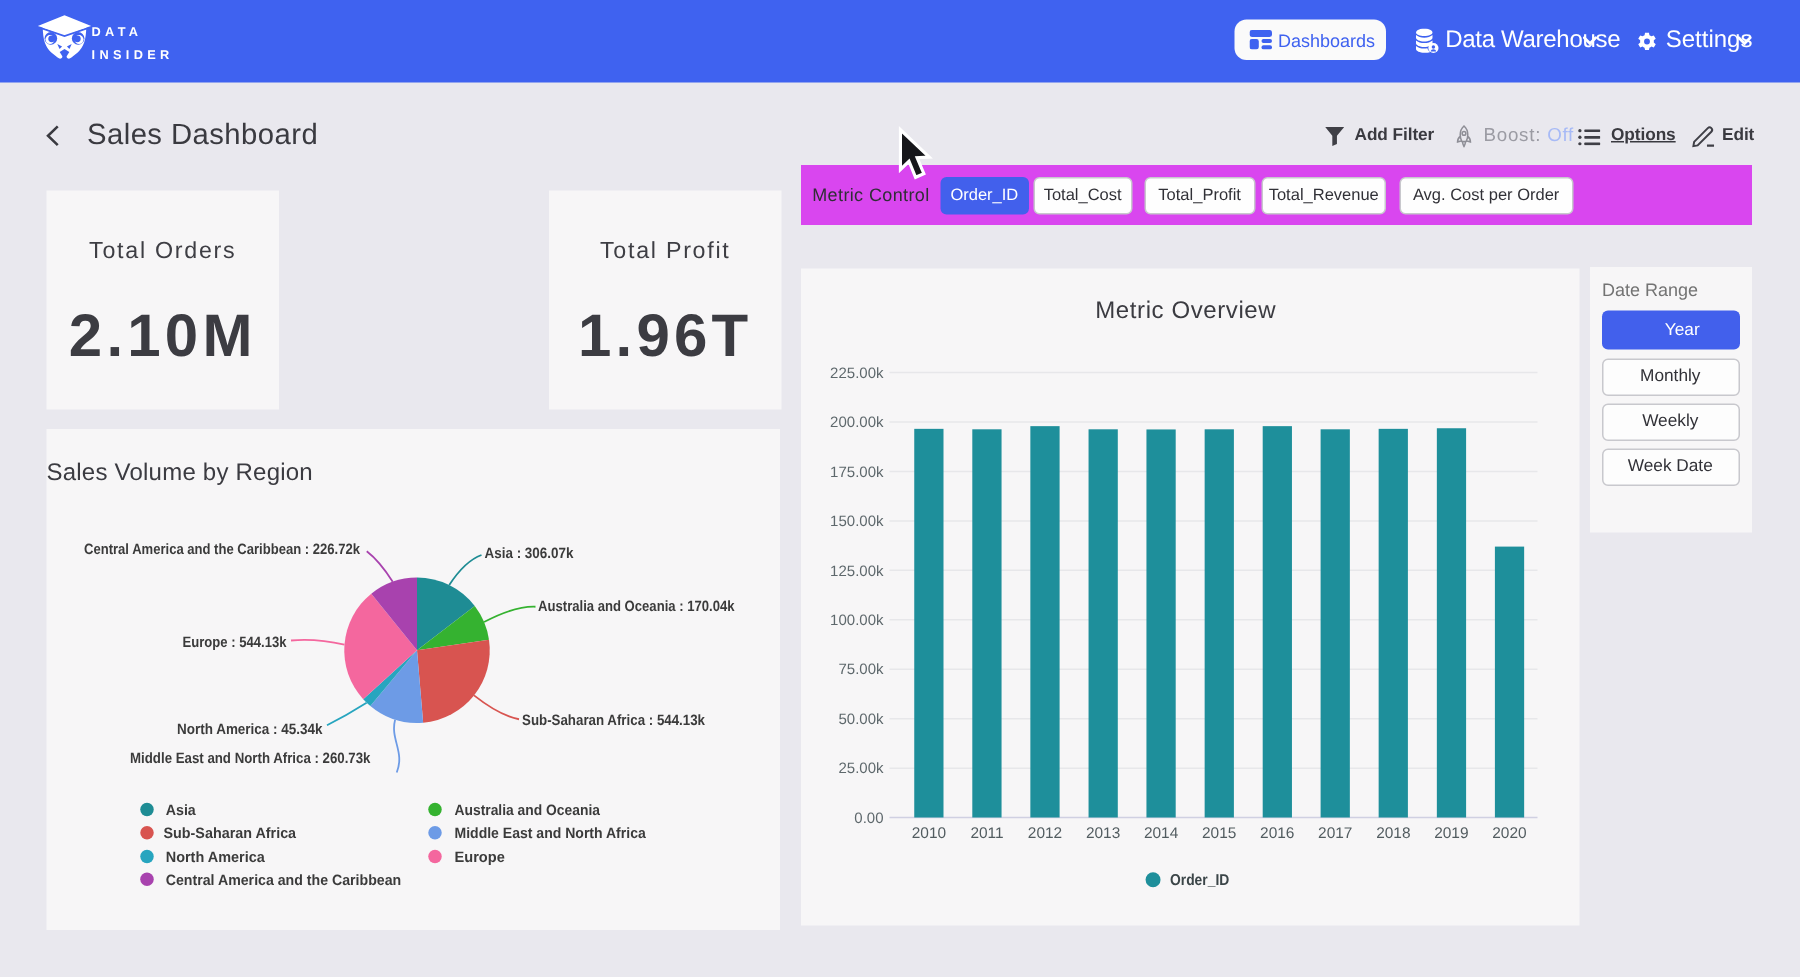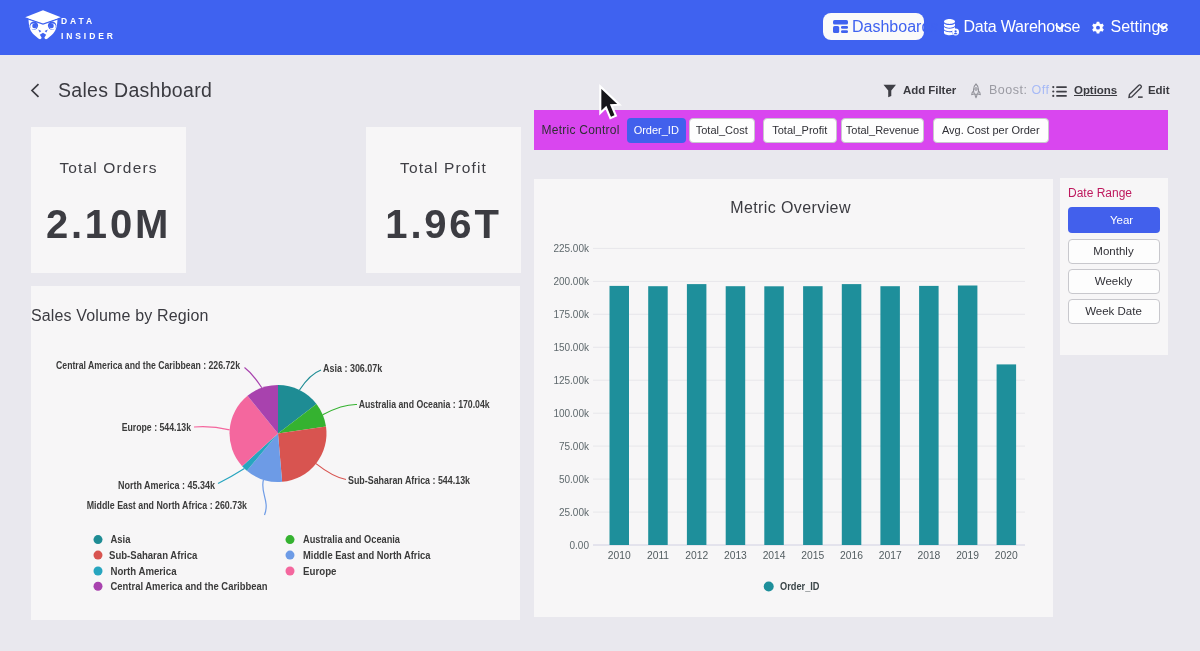--- a/index.html
+++ b/index.html
@@ -3,21 +3,21 @@
 <meta charset="utf-8">
 <style>
   * { margin:0; padding:0; box-sizing:border-box; }
   html,body { width:1200px; height:651px; overflow:hidden; }
   body { font-family:"Liberation Sans", sans-serif; background:#E9E8EE; }
   #app { position:relative; width:1200px; height:651px; overflow:hidden; }
   .abs { position:absolute; }
   #nav { position:absolute; left:0; top:0; width:1200px; height:55px; background:#3F62F0; }
   #logotext { position:absolute; left:61px; top:13.5px; color:#fff; font-size:8.5px; font-weight:bold; letter-spacing:2.9px; line-height:15px; }
   #dashpill { position:absolute; left:823px; top:13px; width:101px; height:27px; background:#FAFAFA; border-radius:8px; }
-  #dashpill span { position:absolute; left:29px; top:6.5px; color:#3F62F0; font-size:16px; font-weight:500; line-height:14px; }
+  #dashpill span { position:absolute; left:29px; top:6.5px; color:#3F62F0; font-size:12px; font-weight:500; line-height:14px; }
   .navitem { position:absolute; top:0; height:41px; color:#fff; font-size:16px; line-height:53px; }
   #title { position:absolute; left:58px; top:79.7px; font-size:19.5px; color:#3A3A40; letter-spacing:0.3px; line-height:20px; }
   .htxt { position:absolute; top:83.7px; font-size:11.5px; font-weight:bold; letter-spacing:-0.05px; color:#3A3A40; line-height:12px; }
   .panel { position:absolute; background:#F7F6F7; }
   .card-t { position:absolute; top:32.5px; width:100%; text-align:center; font-size:15.5px; color:#3E3E44; letter-spacing:1.15px; line-height:16px; }
   .card-v { position:absolute; top:76.8px; width:100%; text-align:center; font-size:40px; color:#3C3C42; font-weight:bold; letter-spacing:2.8px; line-height:40px; }
   #mbar { position:absolute; left:534px; top:110px; width:634px; height:40px; background:#d946ef; }
   .mbtn { position:absolute; top:7.5px; height:25px; border-radius:4px; font-size:11px; color:#313137; background:#FEFEFE; border:1px solid #C8C8CD; text-align:center; line-height:23px; white-space:nowrap; }
   .mbtn.sel { background:#4260EC; color:#fff; border:none; line-height:25px; }
   .dbtn { position:absolute; left:7.5px; width:92px; height:25px; border-radius:4px; background:#FDFDFD; border:1px solid #C8C8CD; font-size:11.5px; color:#313137; text-align:center; line-height:23px; }
@@ -175,21 +175,21 @@
 <rect x="423.9" y="106.5" width="19.5" height="259.5" fill="#1E8F9B"></rect>
 <text x="433.6" y="379.5" text-anchor="middle" font-size="10.3" fill="#525C60">2019</text>
 <rect x="462.6" y="185.4" width="19.5" height="180.6" fill="#1E8F9B"></rect>
 <text x="472.3" y="379.5" text-anchor="middle" font-size="10.3" fill="#525C60">2020</text>
 <circle cx="234.7" cy="407.5" r="5" fill="#1E8F9B"></circle>
 <text x="246" y="410.8" font-size="10.5" font-weight="bold" fill="#3B4548" textLength="39.5" lengthAdjust="spacingAndGlyphs">Order_ID</text>
 </svg>
   </div>
 
   <div class="panel" style="left:1060px;top:178px;width:108px;height:177px;">
-    <div class="abs" style="left:8px;top:9px;font-size:12px;color:#be185d;line-height:13px;">Date Range</div>
+    <div class="abs" style="left:8px;top:9px;font-size:12px;color:#737373;line-height:13px;">Date Range</div>
     <div class="dbtn sel" style="top:29px;">Year</div>
     <div class="dbtn" style="top:61px;">Monthly</div>
     <div class="dbtn" style="top:91px;">Weekly</div>
     <div class="dbtn" style="top:120.5px;">Week Date</div>
   </div>
 
   <div class="panel" id="piepanel" style="left:31px;top:286px;width:489px;height:334px;">
     <div style="position:absolute;left:0;top:20.5px;width:489px;text-align:left;font-size:16px;color:#3B3B41;line-height:18px;letter-spacing:0.15px;">Sales Volume by Region</div>
 <svg width="489" height="334" viewBox="0 0 489 334" style="position:absolute;left:0;top:0">
 <path d="M268.5,104 Q279,88 290,84" stroke="#1E8C94" stroke-width="1.2" fill="none"></path>

